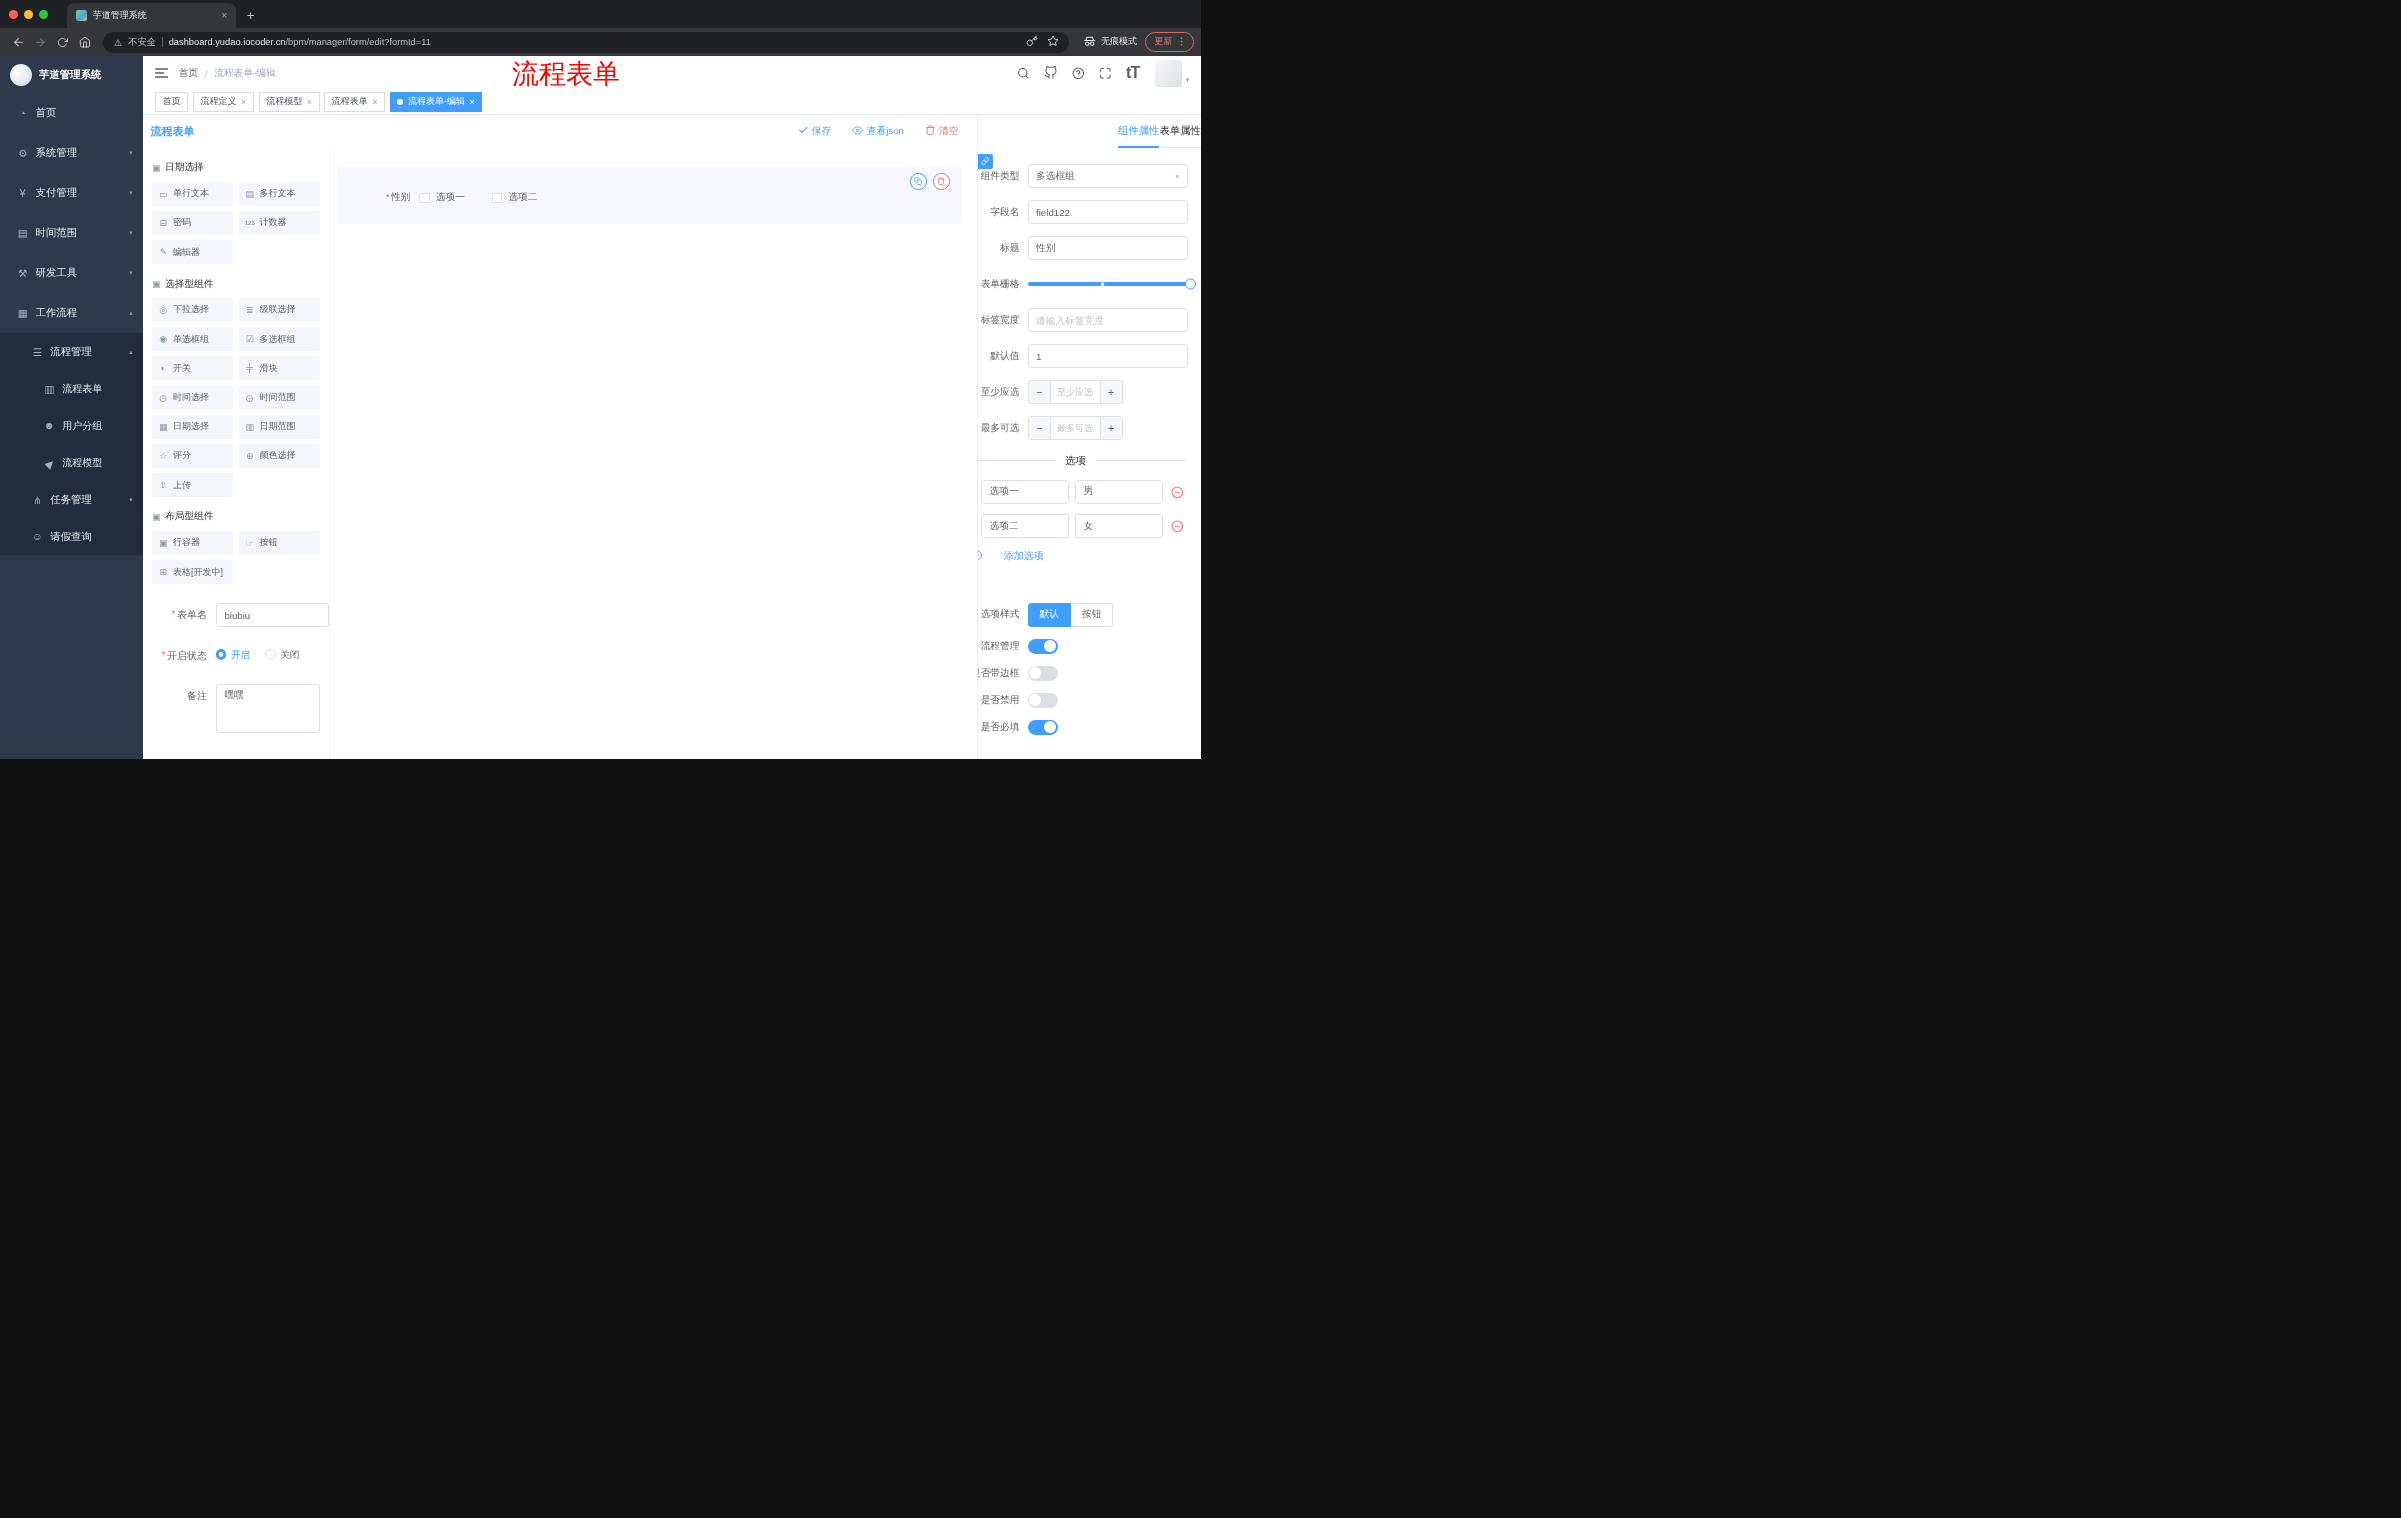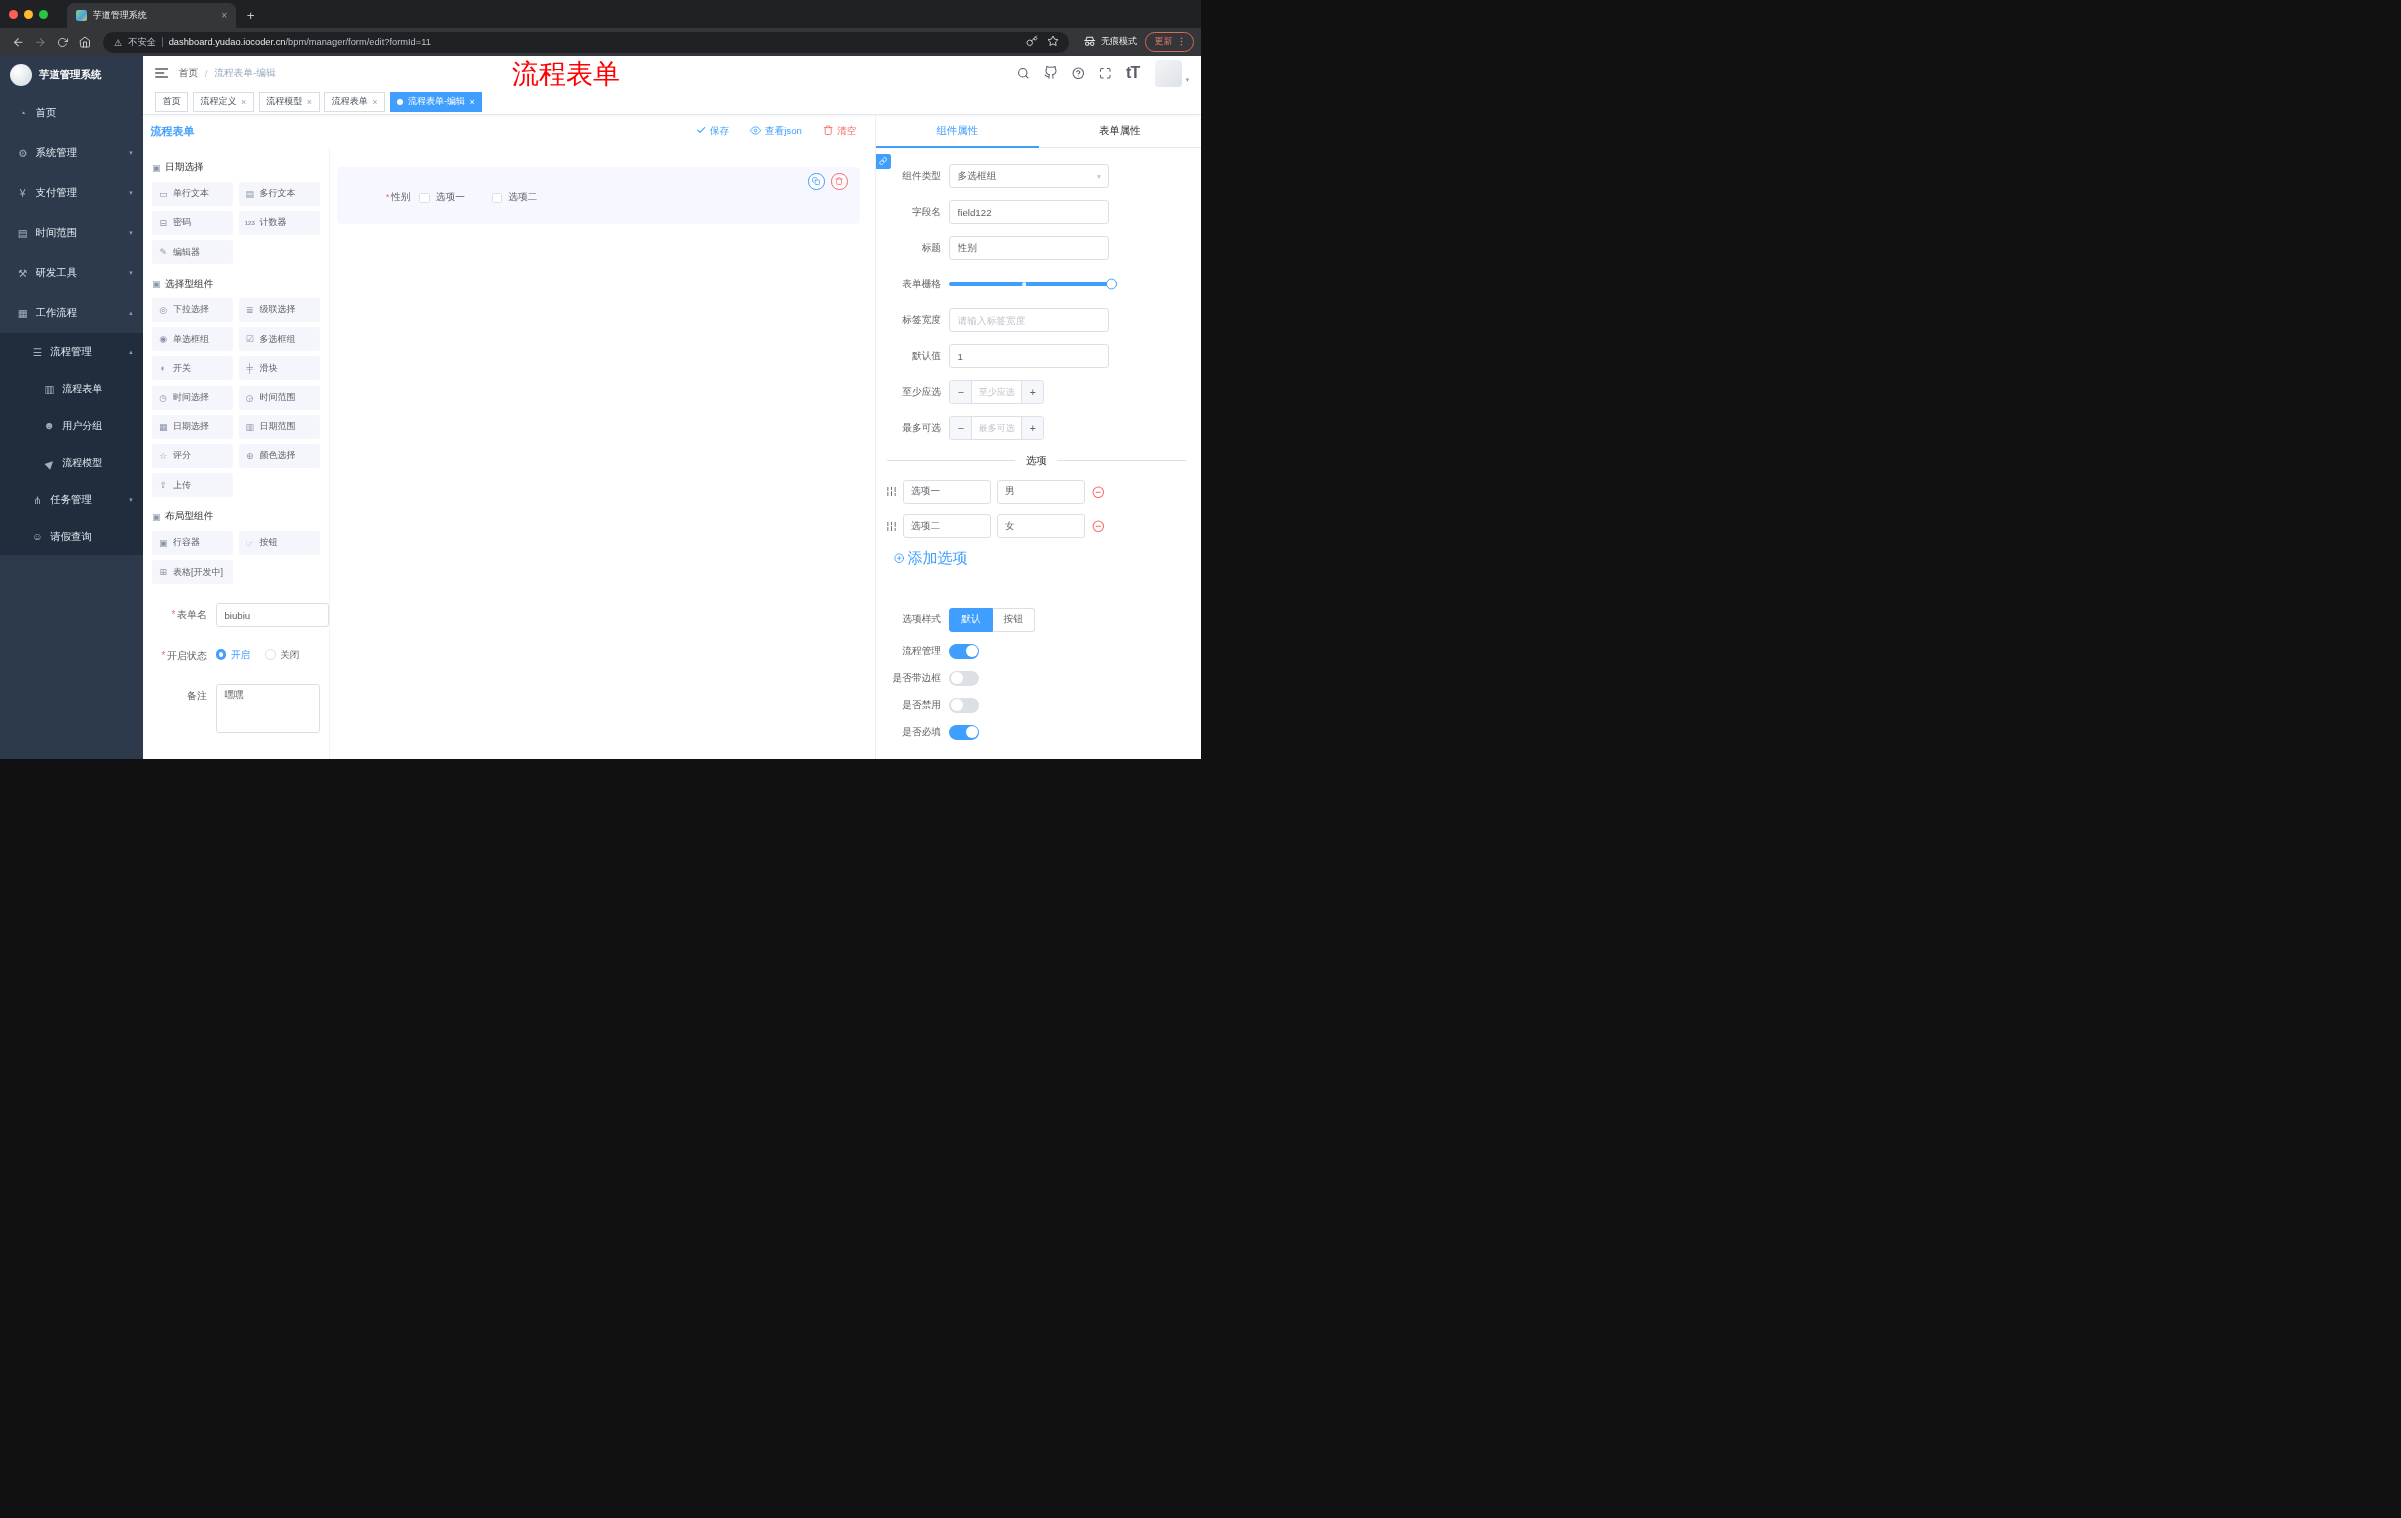--- a/index.html
+++ b/index.html
@@ -107,21 +107,21 @@
 .cinput::placeholder{color:#C0C4CC;}
 .sel-block{margin:7.4px -9.7px 0 0;background:#f6f7ff;border-radius:4.5px;position:relative;padding:24px 0 19.3px;}
 .blk-actions{position:absolute;top:6px;right:12px;display:flex;gap:6.7px;}
 .circle-btn{width:16.3px;height:16.3px;border-radius:50%;border:0.7px solid #409EFF;color:#409EFF;background:#fff;display:flex;align-items:center;justify-content:center;cursor:pointer;}
 .circle-btn.del{border-color:#F56C6C;color:#F56C6C;}
 .chk-group{display:flex;gap:27px;}
 .chk{display:flex;align-items:center;gap:6px;font-size:9.7px;color:#606266;cursor:pointer;}
 .box{width:10.4px;height:10.4px;border:0.7px solid #DCDFE6;border-radius:1.5px;background:#fff;flex:none;}
 
 
-.props{width:326px;flex:none;border-left:0.7px solid #ebeef5;display:flex;flex-direction:column;position:relative;overflow:hidden;}
+.props{width:224px;flex:none;border-left:0.7px solid #ebeef5;display:flex;flex-direction:column;position:relative;overflow:hidden;align-items:flex-end;}
 .ptabs{height:33px;display:flex;border-bottom:0.7px solid #e4e7ed;flex:none;}
 .ptab{flex:1;display:flex;align-items:center;justify-content:center;font-size:10.4px;color:#303133;cursor:pointer;position:relative;}
 .ptab.active{color:#409EFF;}
 .ptab.active::after{content:"";position:absolute;left:0;right:0;bottom:-0.7px;height:1.5px;background:#409EFF;}
 .link-chip{position:absolute;left:0;top:39px;width:15px;height:15px;background:#409EFF;color:#fff;display:flex;align-items:center;justify-content:center;border-radius:0 2.2px 2.2px 0;cursor:pointer;}
 .pbody{flex:1;padding:16.3px 10.4px 0 6px;overflow:hidden;}
 .prow{display:flex;align-items:center;margin-bottom:12px;}
 .plabel{width:59px;text-align:right;font-size:9.7px;color:#606266;margin-right:8.2px;flex:none;white-space:nowrap;}
 .pinp{width:160px;height:24px;border:0.7px solid #DCDFE6;border-radius:3px;padding:0 7.4px;font-size:9.7px;color:#606266;font-family:inherit;outline:none;background:#fff;}
 .pinp::placeholder{color:#C0C4CC;}
@@ -135,21 +135,21 @@
 .stepbtn{width:22px;background:#f5f7fa;color:#606266;display:flex;align-items:center;justify-content:center;font-size:10.4px;cursor:pointer;}
 .stepbtn.l{border-right:0.7px solid #DCDFE6;}
 .stepbtn.r{border-left:0.7px solid #DCDFE6;}
 .stepval{width:49px;display:flex;align-items:center;justify-content:center;font-size:9px;color:#C0C4CC;background:#fff;}
 .pdivider{position:relative;margin:19.3px 4.5px 19.3px;border-top:0.7px solid #DCDFE6;}
 .pdivider span{position:absolute;left:50%;top:50%;transform:translate(-50%,-50%);background:#fff;padding:0 10.4px;font-size:10.4px;color:#303133;white-space:nowrap;}
 .optrow{display:flex;align-items:center;gap:6px;margin:0 0 10.4px 3.7px;}
 .opticon{color:#606266;display:flex;cursor:grab;}
 .optinp{width:88px;height:24px;border:0.7px solid #DCDFE6;border-radius:3px;padding:0 7.4px;font-size:9.7px;color:#606266;font-family:inherit;outline:none;}
 .optdel{color:#F56C6C;display:flex;cursor:pointer;margin-left:1.5px;}
-.addopt{display:flex;align-items:center;gap:3px;color:#409EFF;font-size:15px;margin:1.5px 0 0 12px;cursor:pointer;}
+.addopt{display:flex;align-items:center;gap:21px;color:#409EFF;font-size:10px;margin:1.5px 0 0 12px;cursor:pointer;}
 .gap-lg{margin-top:40px;}
 .style-group{display:flex;}
 .sg-btn{height:24px;padding:0 11px;display:flex;align-items:center;font-size:9.7px;border:0.7px solid #DCDFE6;background:#fff;color:#606266;cursor:pointer;}
 .sg-btn.active{background:#409EFF;border-color:#409EFF;color:#fff;}
 .sg-btn.first{border-radius:3px 0 0 3px;}
 .sg-btn.last{border-radius:0 3px 3px 0;border-left:none;}
 .switch{width:30px;height:15px;border-radius:7.4px;background:#DCDFE6;position:relative;cursor:pointer;flex:none;}
 .switch.on{background:#409EFF;}
 .switch .knob{position:absolute;top:1.5px;left:1.5px;width:12px;height:12px;border-radius:50%;background:#fff;}
 .switch.on .knob{left:auto;right:1.5px;}

